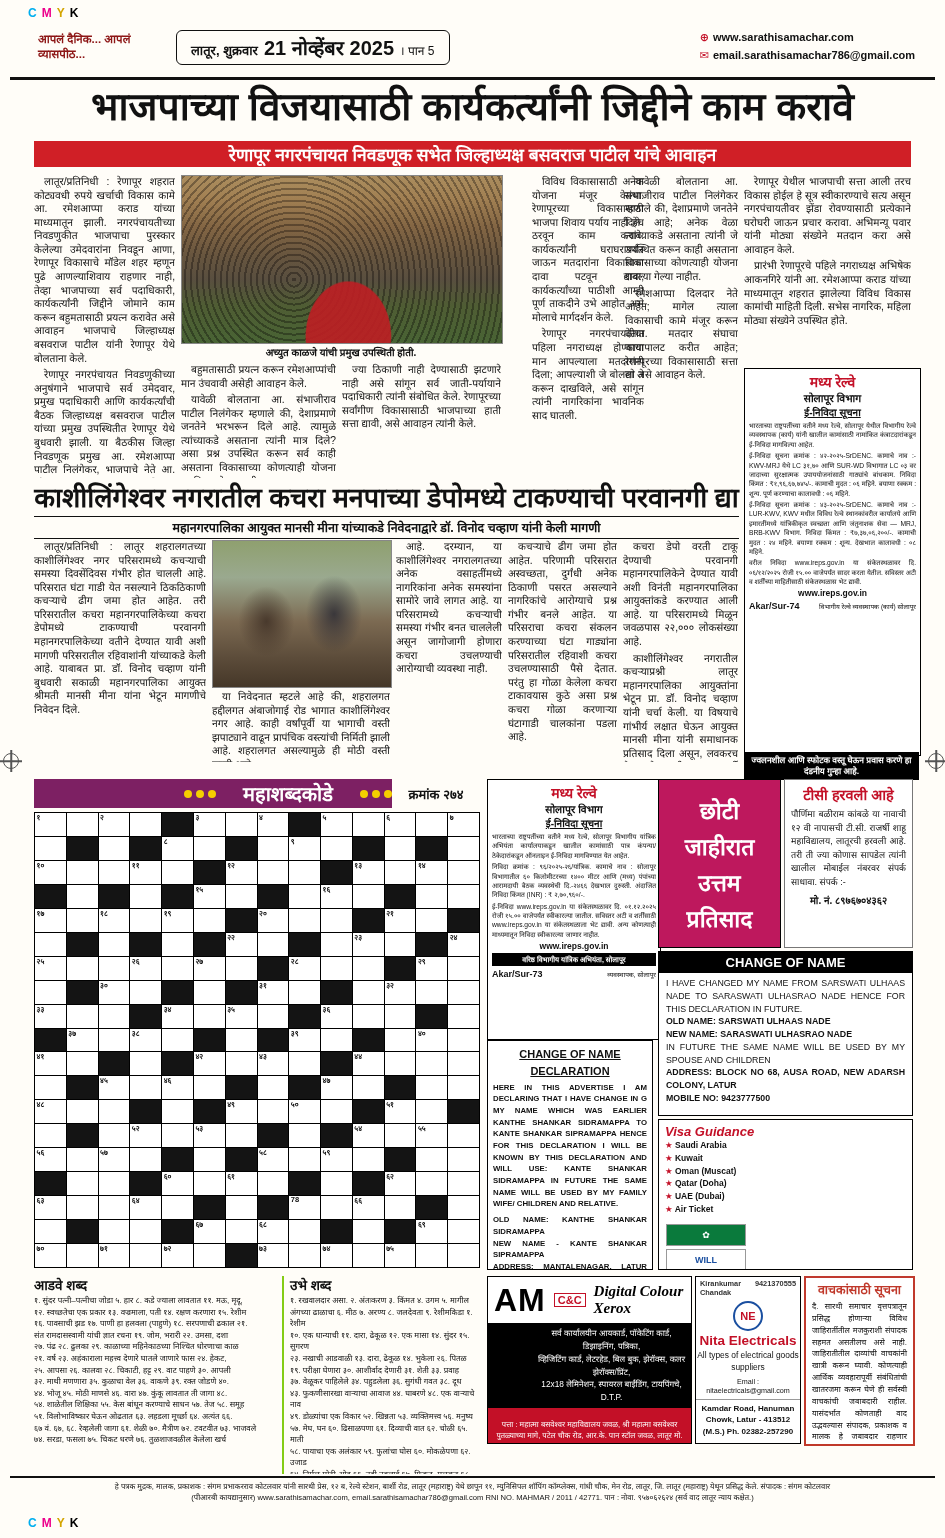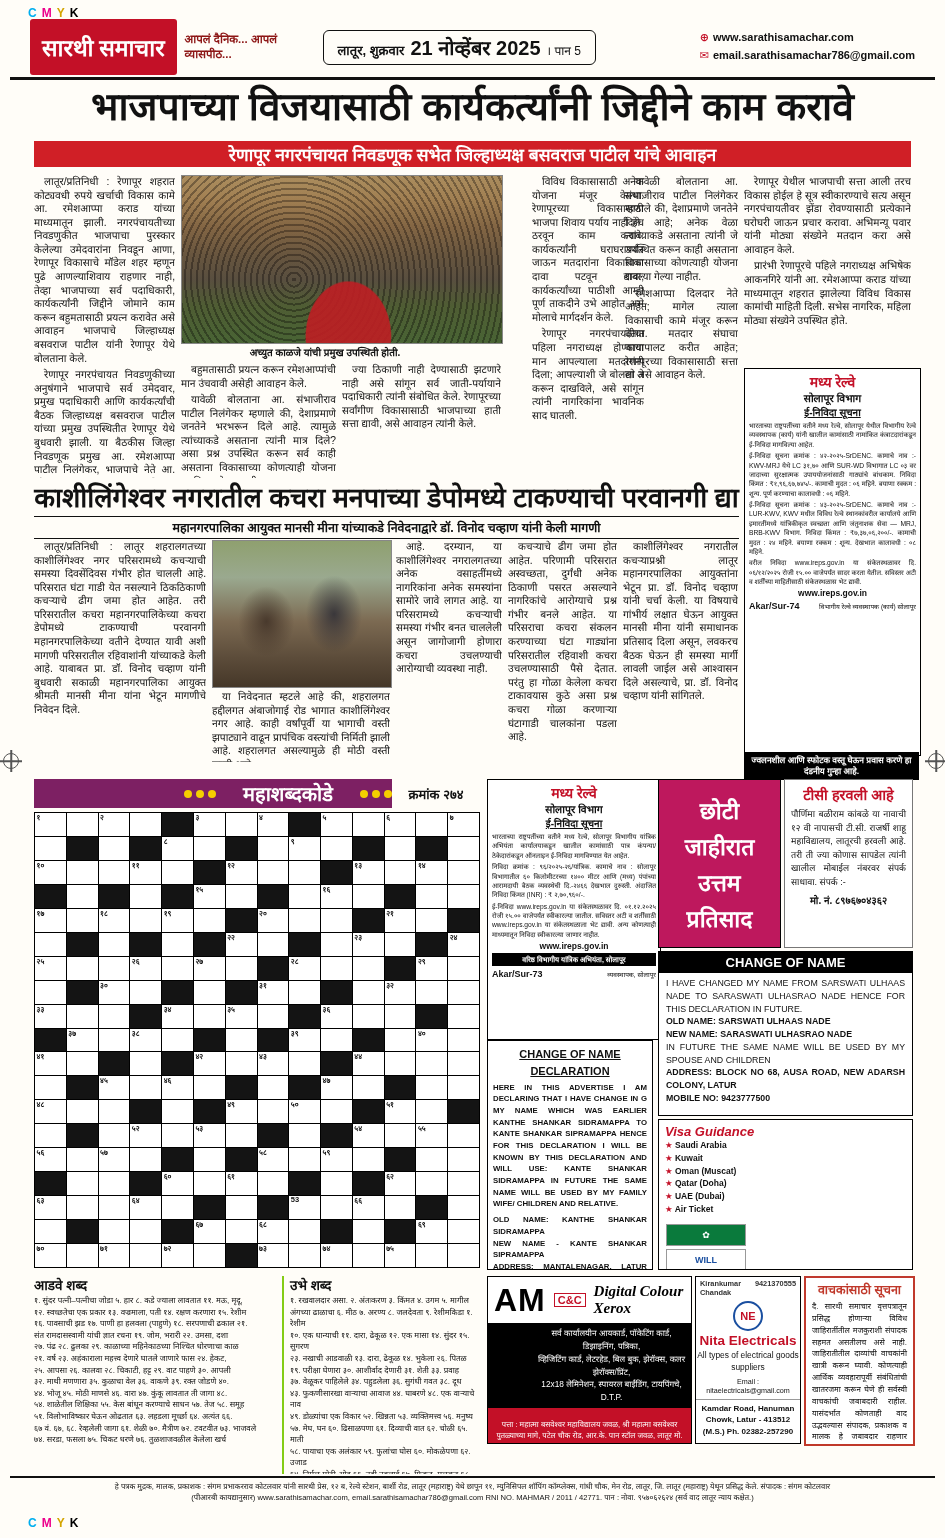--- a/index.html
+++ b/index.html
@@ -125,21 +125,20 @@
   <div class="regmark" style="left:928px;top:753px;"></div>
 
   <div class="abs cmyk" style="left:28px;top:6px;">
     <span>C</span>
       <span>M</span>
       <span>Y</span>
       <span>K</span>
   </div>
 
   <div class="abs masthead">
-    <div class="logo-box">सारथी समाचार</div>
     <div class="tagline">आपलं दैनिक... आपलं व्यासपीठ...</div>
     <div class="datebox">
       <span class="d1">लातूर, शुक्रवार</span>
       <span class="d2">21 नोव्हेंबर 2025</span>
       <span class="d3">। पान 5</span>
     </div>
     <div class="contacts">
       <div><span class="ic">⊕</span><span>www.sarathisamachar.com</span></div>
       <div><span class="ic">✉</span><span>email.sarathisamachar786@gmail.com</span></div>
     </div>
@@ -147,21 +146,21 @@
   <div class="abs toprule"></div>
 
   <div class="abs headline">भाजपाच्या विजयासाठी कार्यकर्त्यांनी जिद्दीने काम करावे</div>
   <div class="abs kicker">रेणापूर नगरपंचायत निवडणूक सभेत जिल्हाध्यक्ष बसवराज पाटील यांचे आवाहन</div>
 
   <div class="news-col" style="left:34px;top:175px;width:141px;height:303px;">
       <p>लातूर/प्रतिनिधी : रेणापूर शहरात कोट्यवधी रुपये खर्चाची विकास कामे आ. रमेशआप्पा कराड यांच्या माध्यमातून झाली. नगरपंचायतीच्या निवडणुकीत भाजपाचा पुरस्कार केलेल्या उमेदवारांना निवडून आणा, रेणापूर विकासाचे मॉडेल शहर म्हणून पुढे आणल्याशिवाय राहणार नाही, तेव्हा भाजपाच्या सर्व पदाधिकारी, कार्यकर्त्यांनी जिद्दीने जोमाने काम करून बहुमतासाठी प्रयत्न करावेत असे आवाहन भाजपाचे जिल्हाध्यक्ष बसवराज पाटील यांनी रेणापूर येथे बोलताना केले.</p>
       <p>रेणापूर नगरपंचायत निवडणुकीच्या अनुषंगाने भाजपाचे सर्व उमेदवार, प्रमुख पदाधिकारी आणि कार्यकर्त्यांची बैठक जिल्हाध्यक्ष बसवराज पाटील यांच्या प्रमुख उपस्थितीत रेणापूर येथे बुधवारी झाली. या बैठकीस जिल्हा निवडणूक प्रमुख आ. रमेशआप्पा पाटील निलंगेकर, भाजपाचे नेते आ. रमेशआप्पा कराड, आ. अभिमन्यू पवार, माजी आमदार गोविंदअण्णा काळे, भाजपाचे जिल्हा उपाध्यक्ष नवनाथ भोसले, चिटणीस दत्तात्रय सरवदे, संग्राम पाटील, अध्यक्ष सतीश गोडभरले, शरद दरेकर, प्रताप पाटील, सूरज शिंदे, उद्धव काळे, नगराध्यक्ष पदाच्या उमेदवार सौभा शामराव आकनगिरे, रेणापूरचे पहिले नगराध्यक्ष अभिषेक आकनगिरे यांची उपस्थिती होती.</p>
     </div>
   <div class="photo photo-lead" style="left:181px;top:175px;width:320px;height:167px;"></div>
-  <div class="caption" style="left:165px;top:345px;width:320px;">अच्युत काळजे यांची प्रमुख उपस्थिती होती.</div>
+  <div class="caption" style="left:181px;top:345px;width:320px;">अच्युत काळजे यांची प्रमुख उपस्थिती होती.</div>
   <div class="news-col" style="left:181px;top:363px;width:155px;height:115px;">
       <p>बहुमतासाठी प्रयत्न करून रमेशआप्पांची मान उंचवावी असेही आवाहन केले.</p>
       <p>यावेळी बोलताना आ. संभाजीराव पाटील निलंगेकर म्हणाले की, देशाप्रमाणे जनतेने भरभरून दिले आहे. त्यामुळे त्यांच्याकडे असताना त्यांनी मात्र दिले? असा प्रश्न उपस्थित करून सर्व काही असताना विकासाच्या कोणत्याही योजना राबविल्या गेल्या नाहीत.</p>
     </div>
   <div class="news-col" style="left:342px;top:363px;width:159px;height:115px;">
       <p>ज्या ठिकाणी नाही देण्यासाठी झटणारे नाही असे सांगून सर्व जाती-पर्यायाने पदाधिकारी त्यांनी संबोधित केले. रेणापूरच्या सर्वांगीण विकासासाठी भाजपाच्या हाती सत्ता द्यावी, असे आवाहन त्यांनी केले.</p>
     </div>
   <div class="news-col" style="left:532px;top:175px;width:112px;height:303px;">
       <p>विविध विकासासाठी अनेक योजना मंजूर केल्या. रेणापूरच्या विकासासाठी भाजपा शिवाय पर्याय नाही हेच ठरवून काम करावे. कार्यकर्त्यांनी घराघरापर्यंत जाऊन मतदारांना विकासाचा दावा पटवून द्यावा, कार्यकर्त्यांच्या पाठीशी आम्ही पूर्ण ताकदीने उभे आहोत असे मोलाचे मार्गदर्शन केले.</p>
       <p>रेणापूर नगरपंचायतीचा पहिला नगराध्यक्ष होण्याचा मान आपल्याला मतदारांनी दिला; आपल्याशी जे बोललो ते करून दाखविले, असे सांगून त्यांनी नागरिकांना भावनिक साद घातली.</p>
@@ -202,20 +201,21 @@
   <div class="news-col" style="left:212px;top:690px;width:178px;height:72px;">
       <p>या निवेदनात म्हटले आहे की, शहरालगत हद्दीलगत अंबाजोगाई रोड भागात काशीलिंगेश्वर नगर आहे. काही वर्षांपूर्वी या भागाची वस्ती झपाट्याने वाढून प्रापंचिक वस्त्यांची निर्मिती झाली आहे. शहरालगत असल्यामुळे ही मोठी वस्ती झाली आहे.</p>
     </div>
   <div class="news-col" style="left:396px;top:540px;width:106px;height:222px;">
       <p>आहे. दरम्यान, या काशीलिंगेश्वर नगरालगतच्या अनेक वसाहतींमध्ये नागरिकांना अनेक समस्यांना सामोरे जावे लागत आहे. या परिसरामध्ये कचऱ्याची समस्या गंभीर बनत चाललेली असून जागोजागी होणारा कचरा उचलण्याची आरोग्याची व्यवस्था नाही.</p>
     </div>
   <div class="news-col" style="left:508px;top:540px;width:109px;height:222px;">
       <p>कचऱ्याचे ढीग जमा होत आहेत. परिणामी परिसरात अस्वच्छता, दुर्गंधी अनेक ठिकाणी पसरत असल्याने नागरिकांचे आरोग्याचे प्रश्न गंभीर बनले आहेत. या परिसराचा कचरा संकलन करण्याच्या घंटा गाड्यांना परिसरातील रहिवाशी कचरा उचलण्यासाठी पैसे देतात. परंतु हा गोळा केलेला कचरा टाकावयास कुठे असा प्रश्न कचरा गोळा करणाऱ्या घंटागाडी चालकांना पडला आहे.</p>
     </div>
   <div class="news-col" style="left:623px;top:540px;width:115px;height:222px;">
+      <p>कचरा डेपो वरती टाकू देण्याची परवानगी महानगरपालिकेने देण्यात यावी अशी विनंती महानगरपालिका आयुक्तांकडे करण्यात आली आहे. या परिसरामध्ये मिळून जवळपास २२,००० लोकसंख्या आहे.</p>
       <p>काशीलिंगेश्वर नगरातील कचऱ्याप्रश्नी लातूर महानगरपालिका आयुक्तांना भेटून प्रा. डॉ. विनोद चव्हाण यांनी चर्चा केली. या विषयाचे गांभीर्य लक्षात घेऊन आयुक्त मानसी मीना यांनी समाधानक प्रतिसाद दिला असून, लवकरच बैठक घेऊन ही समस्या मार्गी लावली जाईल असे आश्वासन दिले असल्याचे, प्रा. डॉ. विनोद चव्हाण यांनी सांगितले.</p>
     </div>
 
   <div class="abs cw-banner">
     <div class="bar">
       <span class="dots">
           <span class="dot"></span>
           <span class="dot"></span>
           <span class="dot"></span>
         </span>
@@ -583,21 +583,21 @@
       <div class="cw-cell"></div>
       <div class="cw-cell"></div>
       <div class="cw-cell">
         <span class="cw-num">६४</span>
       </div>
       <div class="cw-cell"></div>
       <div class="cw-cell cw-black"></div>
       <div class="cw-cell"></div>
       <div class="cw-cell cw-black"></div>
       <div class="cw-cell">
-        <span class="cw-num">53</span>
+        <span class="cw-num">78</span>
       </div>
       <div class="cw-cell"></div>
       <div class="cw-cell">
         <span class="cw-num">६६</span>
       </div>
       <div class="cw-cell"></div>
       <div class="cw-cell cw-black"></div>
       <div class="cw-cell"></div>
       <div class="cw-cell"></div>
       <div class="cw-cell cw-black"></div>

